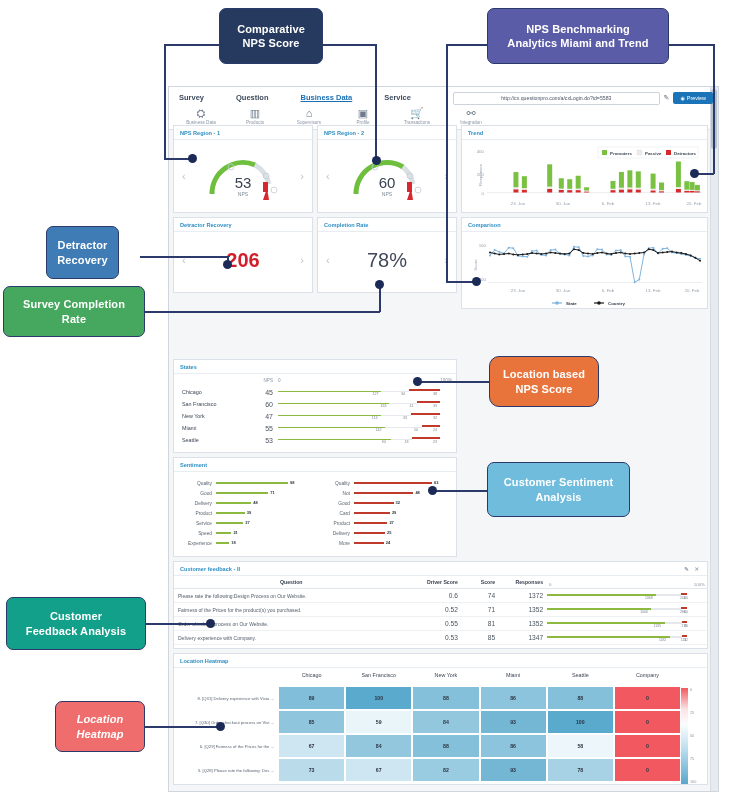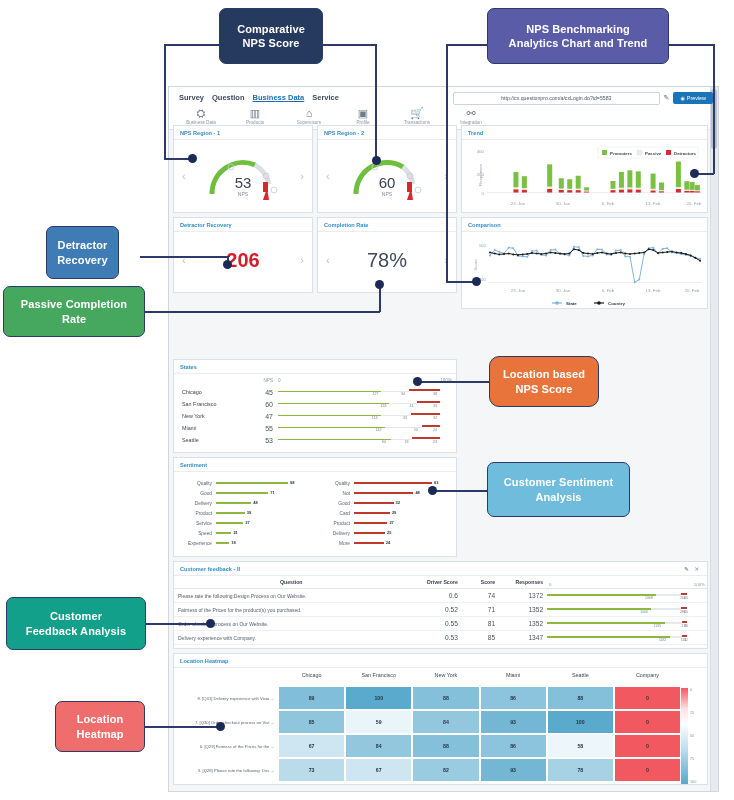--- a/index.html
+++ b/index.html
@@ -44,21 +44,21 @@
     position:absolute; right:0; top:0; width:8px; height:100%;
     background:#e7ebf0; border-left:1px solid #d6dce3;
   }
   .app-scroll-thumb {
     position:absolute; right:1px; top:2px; width:6px; height:60px;
     background:#b8c0cb; border-radius:3px;
   }
 
   
   .menubar {
-    display:flex; gap:8px; padding:6px 10px 3px 10px;
+    display:flex; gap:32px; padding:6px 10px 3px 10px;
     background:#fff; font-size:7.5px; color:#3d4a5c; font-weight:bold;
   }
   .menubar .mi { cursor:pointer; }
   .menubar .mi.active { color:#1a6fb5; text-decoration:underline; }
 
   .iconbar {
     display:flex; gap:14px; padding:2px 12px 4px 12px;
     background:#fff; border-bottom:1px solid #dde3ea;
   }
   .iconbar .ib { width:40px; text-align:center; }
@@ -173,50 +173,50 @@
 <div class="conn h" style="left:145px; top:726px; width:75px;"></div>
 <div class="dot" style="left:216px; top:722px;"></div>
 
 <div class="callout" style="left:219px; top:8px; width:104px; height:56px; background:#253a5e; font-size:11px;">
   <span style="white-space:pre-line;">Comparative
 NPS Score</span>
 </div>
 
 <div class="callout" style="left:487px; top:8px; width:182px; height:56px; background:#5b5ca8; font-size:11px;">
   <span style="white-space:pre-line;">NPS Benchmarking
-Analytics Chart and Trend</span>
+Analytics Miami and Trend</span>
 </div>
 
 <div class="callout" style="left:46px; top:226px; width:73px; height:53px; background:#3f7cb5; font-size:11px;">
   <span style="white-space:pre-line;">Detractor
 Recovery</span>
 </div>
 
 <div class="callout" style="left:3px; top:286px; width:142px; height:51px; background:#46a85e; font-size:11px;">
-  <span style="white-space:pre-line;">Passive Completion
+  <span style="white-space:pre-line;">Survey Completion
 Rate</span>
 </div>
 
 <div class="callout" style="left:489px; top:356px; width:110px; height:51px; background:#e8743b; font-size:11px;border-radius:10px;">
   <span style="white-space:pre-line;">Location based
 NPS Score</span>
 </div>
 
 <div class="callout" style="left:487px; top:462px; width:143px; height:55px; background:#6fbcdc; font-size:11px;">
   <span style="white-space:pre-line;">Customer Sentiment
 Analysis</span>
 </div>
 
 <div class="callout" style="left:6px; top:597px; width:140px; height:53px; background:#12a08a; font-size:11px;">
   <span style="white-space:pre-line;">Customer
 Feedback Analysis</span>
 </div>
 
 <div class="callout" style="left:55px; top:701px; width:90px; height:51px; background:#ef6d6d; font-size:11px;">
-  <span style="white-space:pre-line;">Location
+  <span style="white-space:pre-line;font-style:italic;">Location
 Heatmap</span>
 </div>
 
 <div class="app">
 
   <div class="app-scroll-strip">
     <div class="app-scroll-thumb"></div>
   </div>
 
   <div class="menubar">

